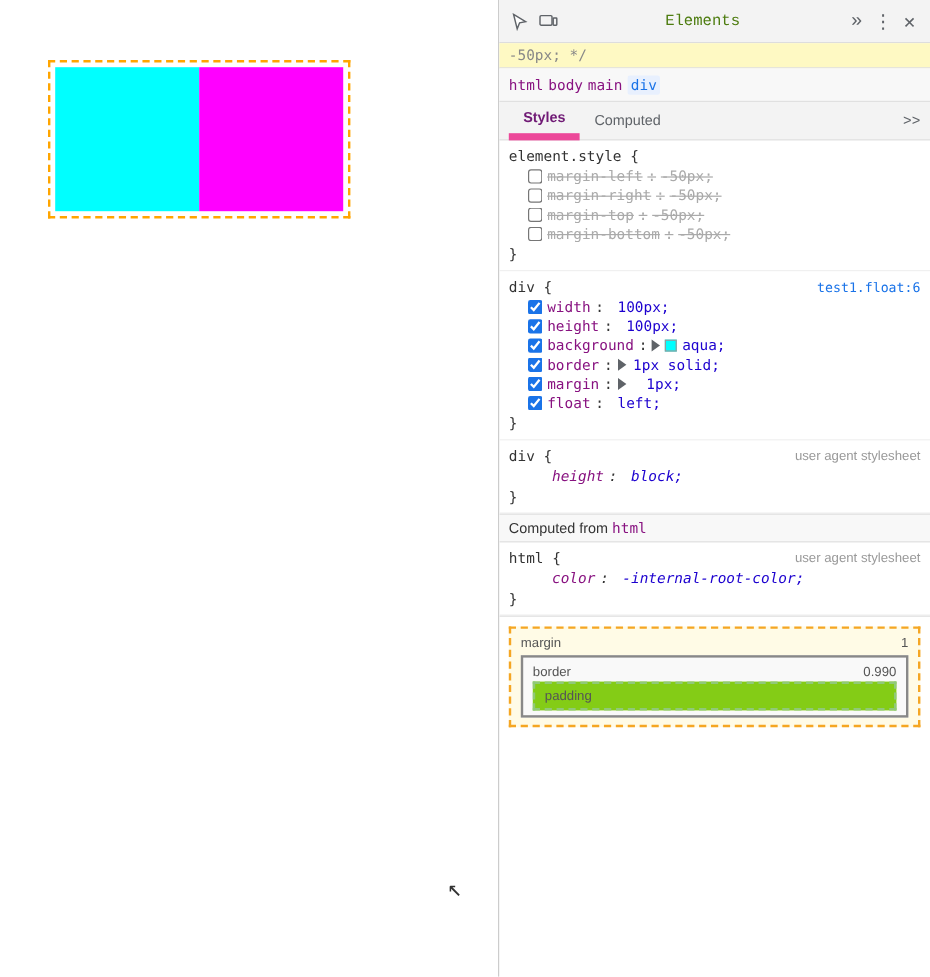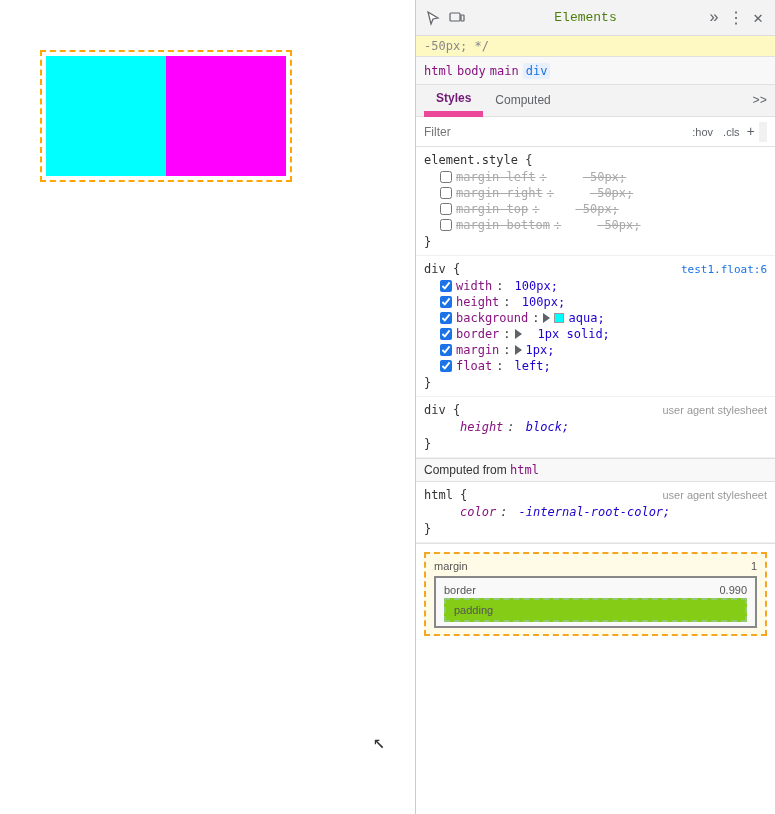--- a/index.html
+++ b/index.html
@@ -252,21 +252,20 @@
       color: #881280;
     }
 
     .style-prop.strikethrough {
       text-decoration: line-through;
       color: #aaa;
     }
 
     .style-val {
       color: #1c00cf;
-      margin-left: 32px;
     }
 
     .style-val.strikethrough {
       text-decoration: line-through;
       color: #aaa;
     }
 
     .style-colon {
       color: #333;
     }
@@ -411,29 +410,20 @@
     <span style="color:#555"> </span>
     <span class="breadcrumb-item active">div</span>
   </div>
 
   <div class="tabs-row">
     <div class="tab-item active">Styles</div>
     <div class="tab-item">Computed</div>
     <div class="tab-chevron">&gt;&gt;</div>
   </div>
 
-  <div class="filter-bar">
-    <input class="filter-input" type="text" placeholder="Filter" style="">
-    <div class="filter-buttons">
-      <span class="filter-btn">:hov</span>
-      <span class="filter-btn">.cls</span>
-      <span class="filter-plus">+</span>
-    </div>
-    <div style="width:8px; background:#f1f1f1; height:20px;"></div>
-  </div>
 
   <div class="styles-content">
 
     <div class="style-block">
       <div class="style-selector-line">
         <span class="style-selector">element.style {</span>
       </div>
 
       <div class="style-property-line line-crossed">
         <input type="checkbox" class="style-checkbox" style="">
@@ -493,31 +483,31 @@
           <span class="triangle-icon"></span>
           <span class="color-swatch" style="background:#00ffff;"></span>
           <span class="style-val-normal">aqua;</span>
         </span>
       </div>
 
       <div class="style-property-line">
         <input type="checkbox" class="style-checkbox" checked="" style="">
         <span class="style-prop-normal">border</span>
         <span class="style-colon">:</span>
-        <span style="display:inline-flex;align-items:center;gap:14px;">
+        <span style="display:inline-flex;align-items:center;gap:4px;">
           <span class="triangle-icon"></span>
           <span class="style-val-normal">1px solid;</span>
         </span>
       </div>
 
       <div class="style-property-line">
         <input type="checkbox" class="style-checkbox" checked="" style="">
         <span class="style-prop-normal">margin</span>
         <span class="style-colon">:</span>
-        <span style="display:inline-flex;align-items:center;gap:2px;">
+        <span style="display:inline-flex;align-items:center;gap:15px;">
           <span class="triangle-icon"></span>
           <span class="style-val-normal">1px;</span>
         </span>
       </div>
 
       <div class="style-property-line">
         <input type="checkbox" class="style-checkbox" checked="" style="">
         <span class="style-prop-normal">float</span>
         <span class="style-colon">:</span>
         <span class="style-val-normal">&nbsp;left;</span>

